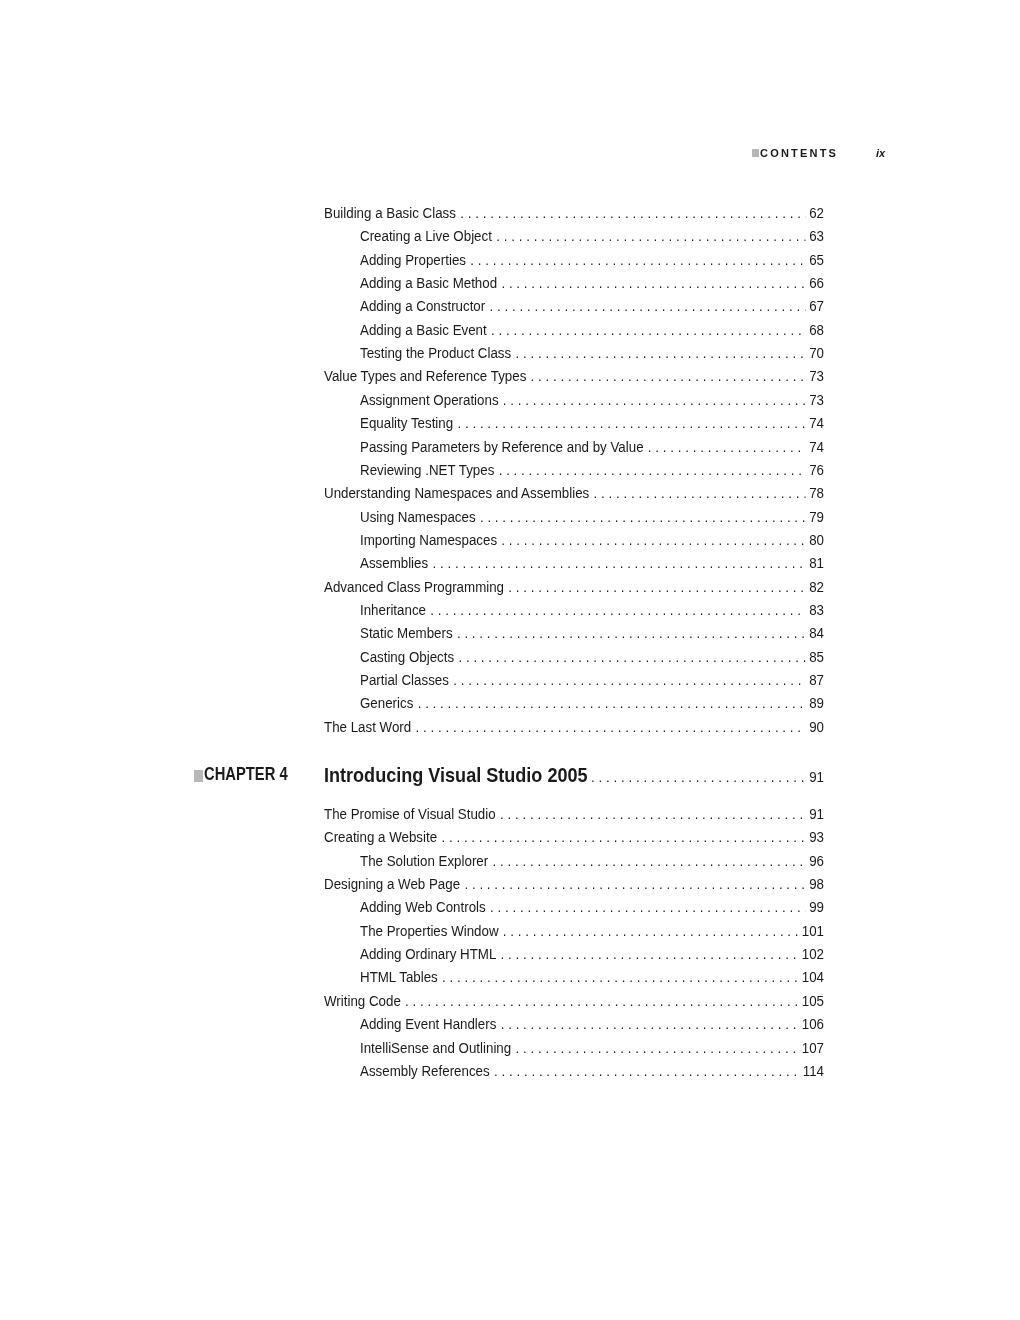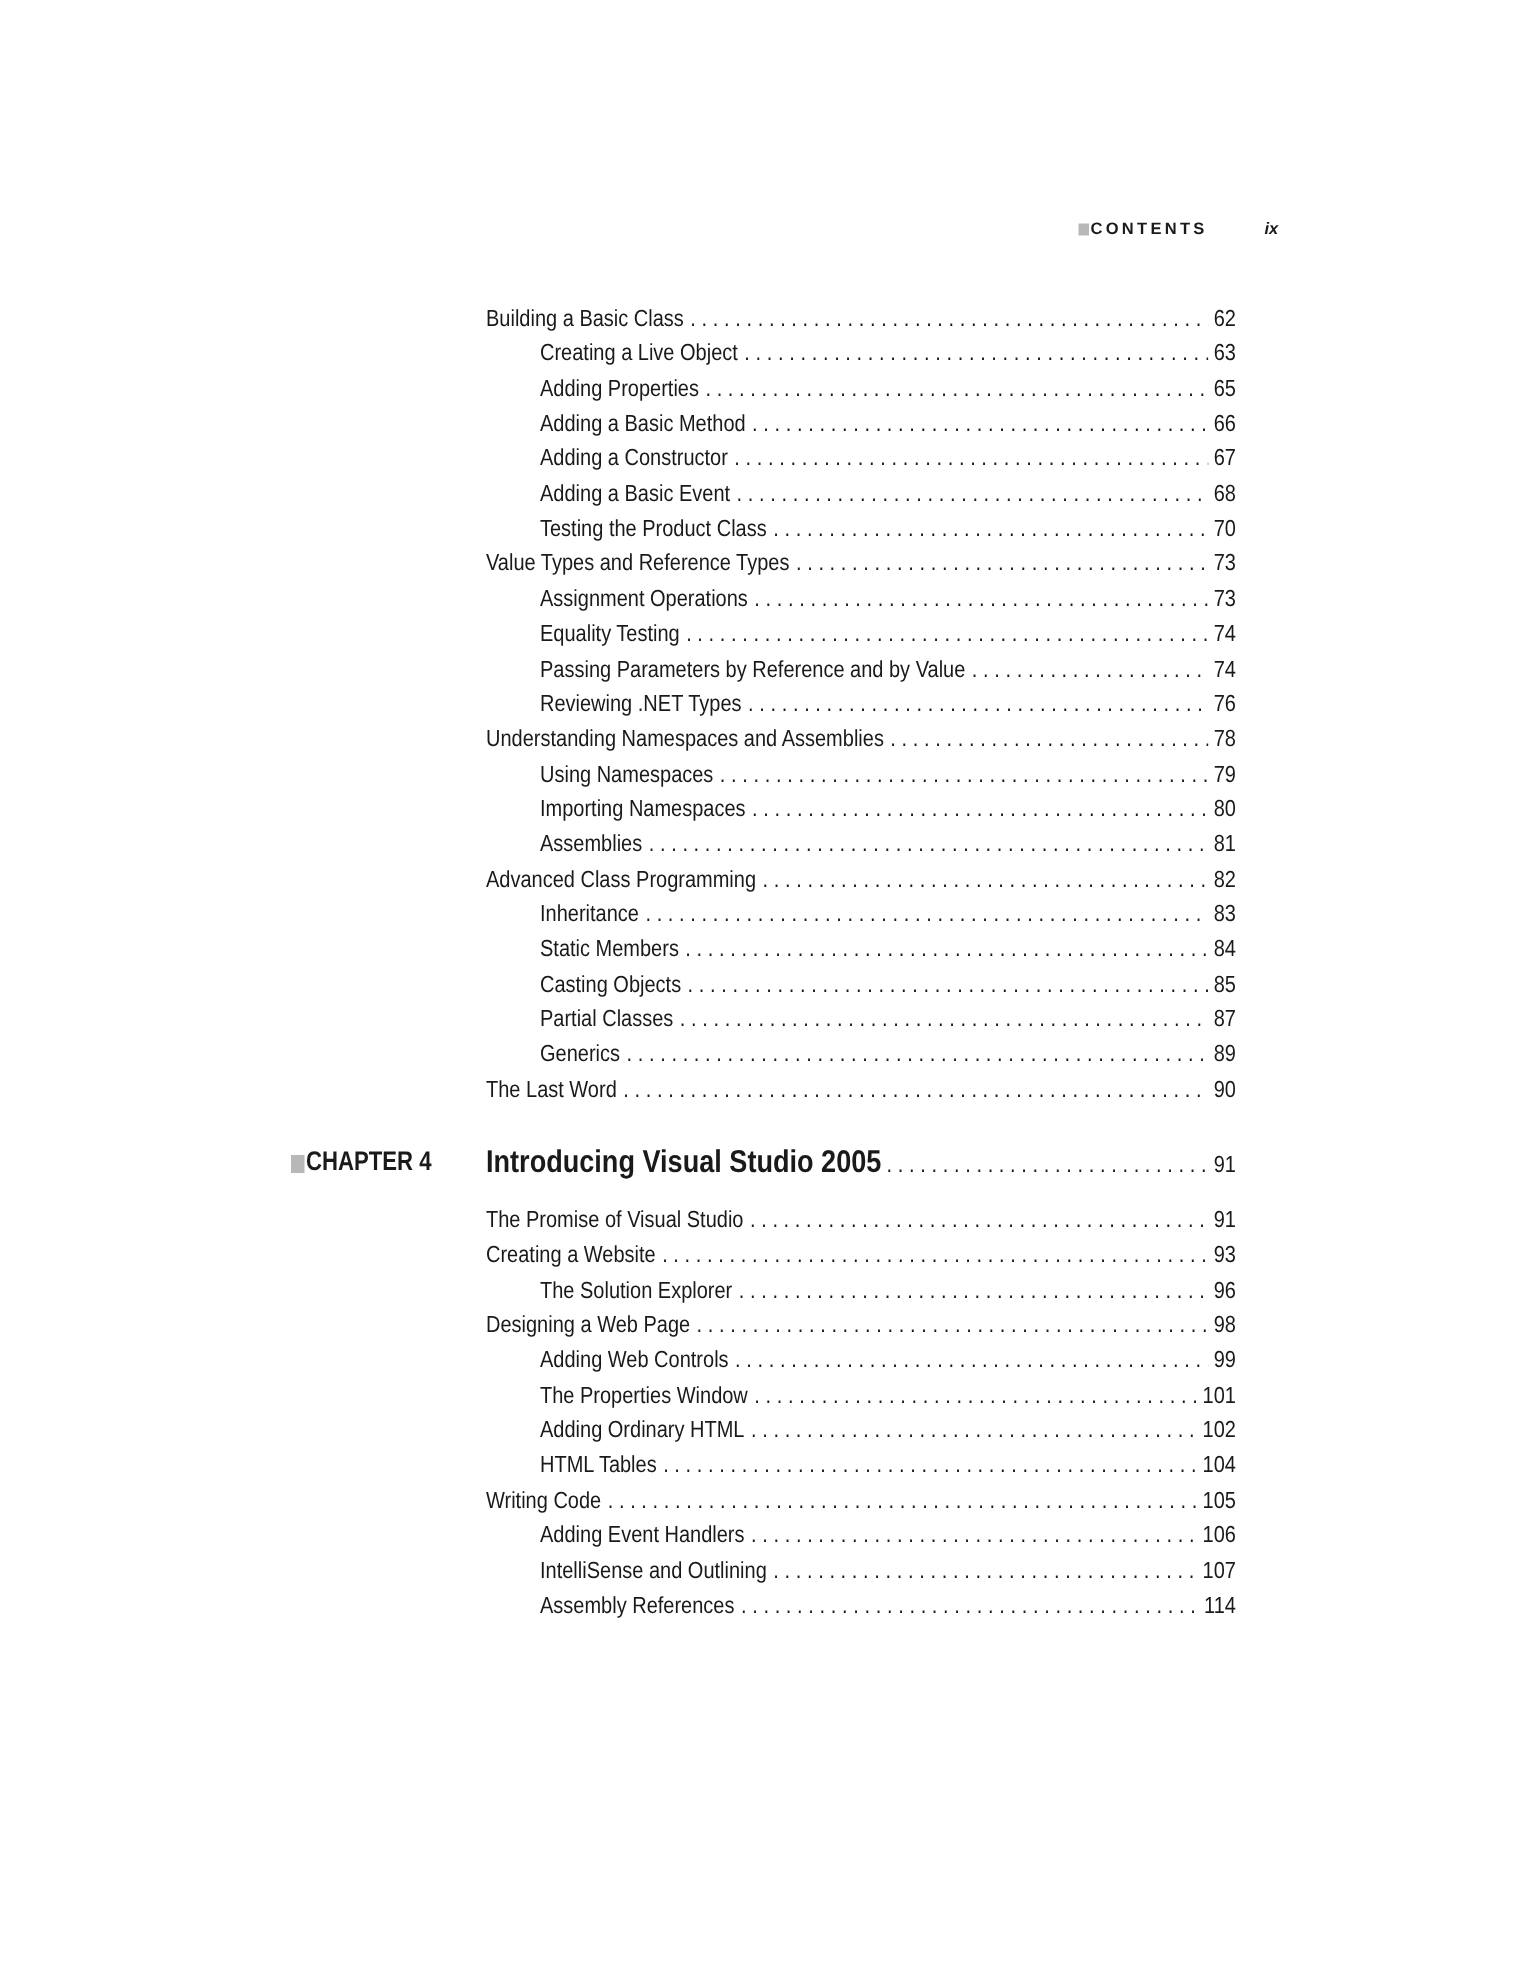--- a/index.html
+++ b/index.html
@@ -1,17 +1,17 @@
 <!DOCTYPE html>
 <html><head>
 <meta charset="utf-8">
 <style>
   html, body { margin:0; padding:0; background:#ffffff; }
   body { width:1020px; height:1320px; position:relative; font-family:"Liberation Sans", sans-serif; color:#1a1a1a; overflow:hidden; }
-  .running-head { position:absolute; top:147px; left:719px; width:140px; height:16px; font-size:11px; font-weight:bold; }
+  .running-head { position:absolute; top:147px; left:752px; width:140px; height:16px; font-size:11px; font-weight:bold; }
   .rh-square { position:absolute; left:0; top:2px; width:7px; height:8px; background:#b8b8b8; }
   .rh-label { position:absolute; left:8px; top:0; letter-spacing:2.2px; }
   .rh-page { position:absolute; left:124px; top:0;font-style:italic; }
   .entry { position:absolute; height:22px; font-size:15.5px; line-height:22px; display:flex; align-items:baseline; transform:scaleX(0.86); transform-origin:left center; }
   .entry .title { white-space:nowrap; }
   .entry .leader { flex:1; overflow:hidden; white-space:nowrap; letter-spacing:4.4px; margin:0 4px 0 5px; }
   .entry .page { white-space:nowrap; text-align:right; }
   .chapter { position:absolute; top:763px; left:192px; width:660px; height:28px; }
   .ch-square { position:absolute; left:2px; top:7px; width:9px; height:12px; background:#b8b8b8; }
   .ch-label { position:absolute; left:12px; top:1px; font-size:18px; font-weight:bold; transform:scaleX(0.82); transform-origin:left; white-space:nowrap; }

